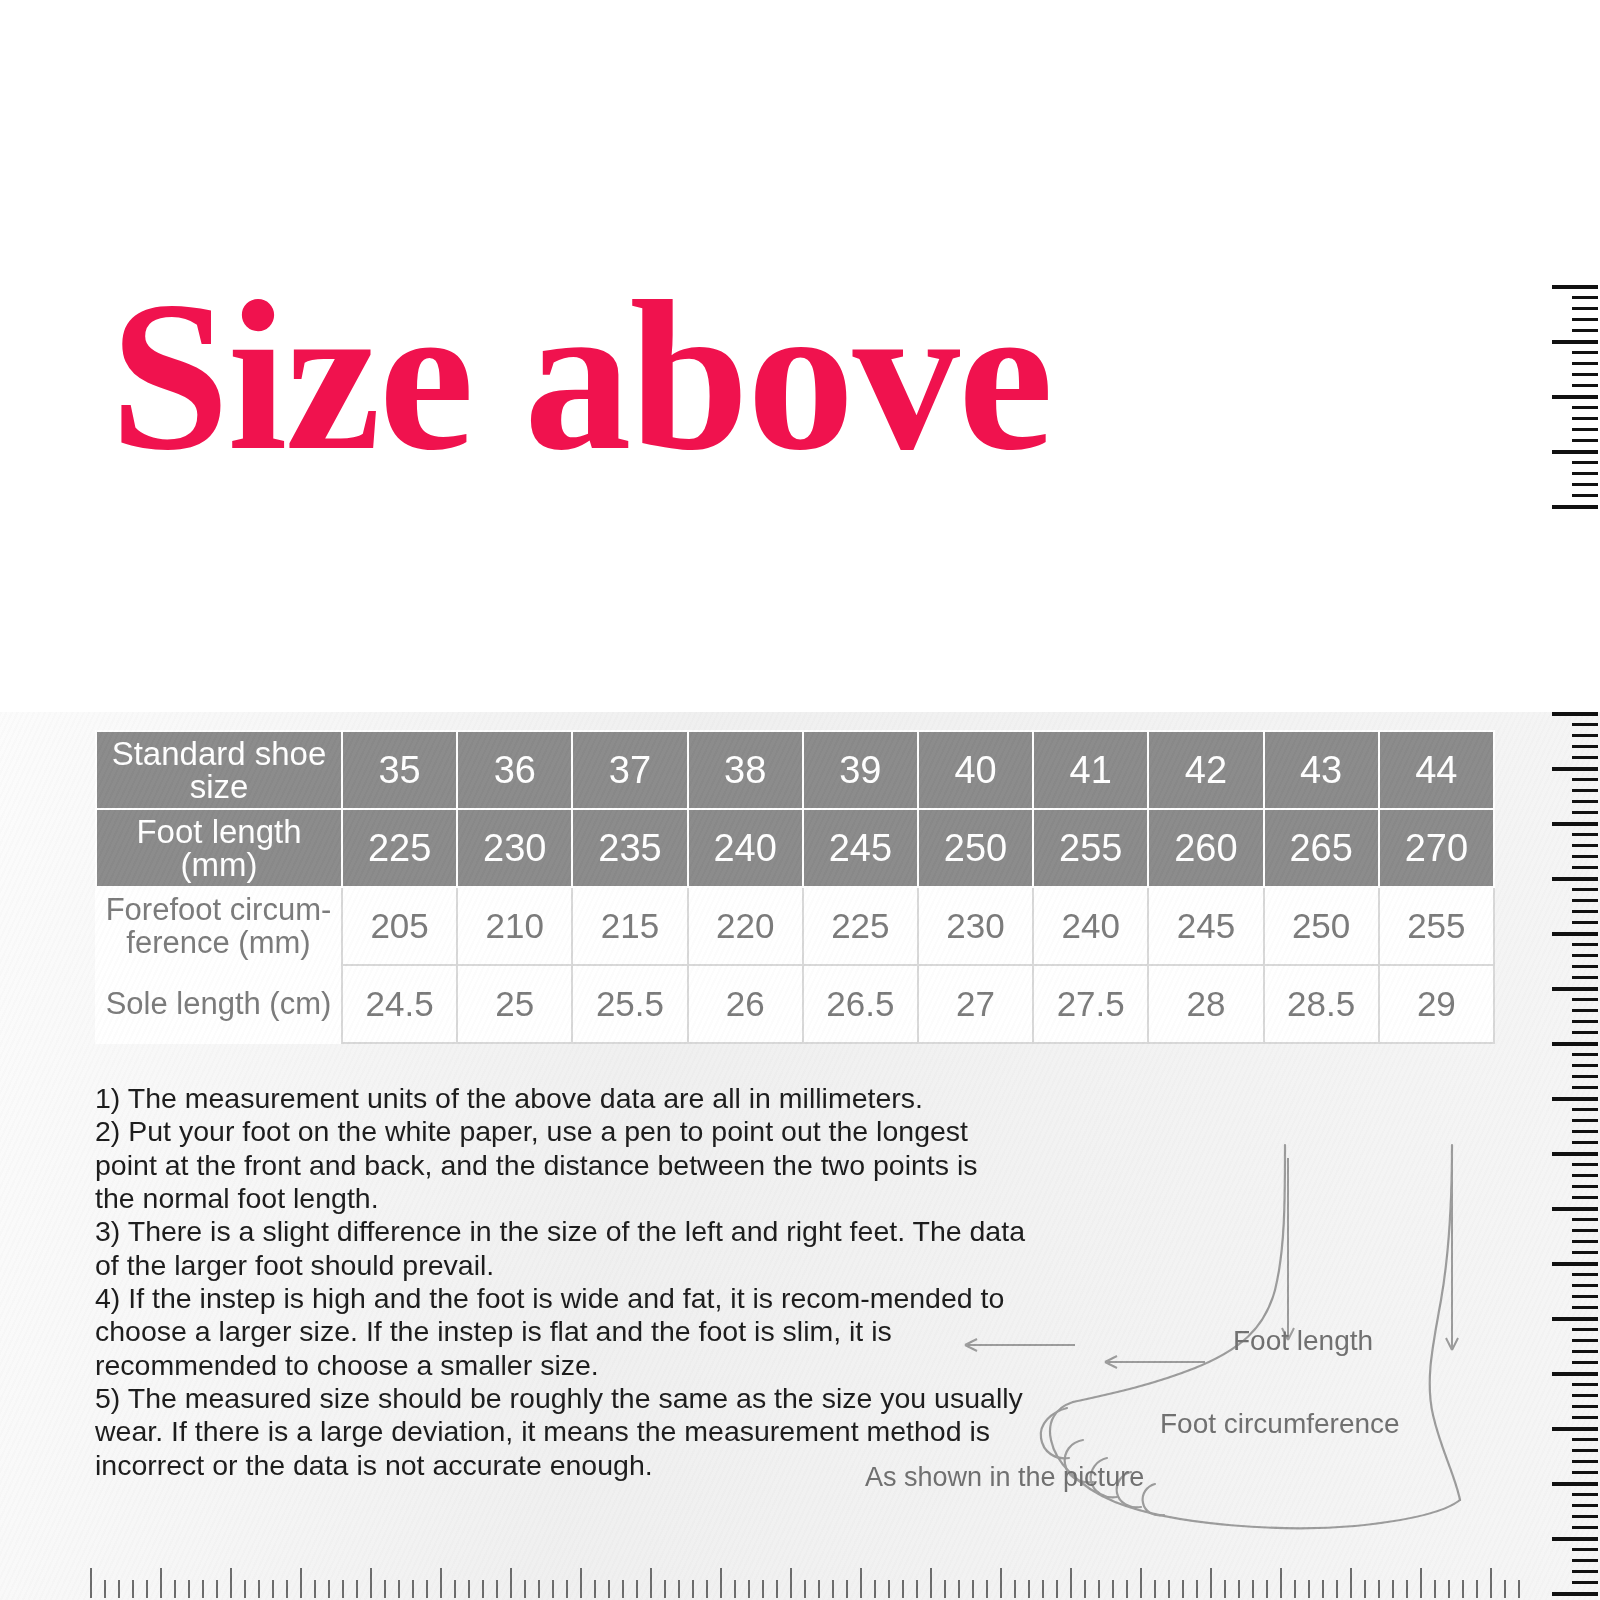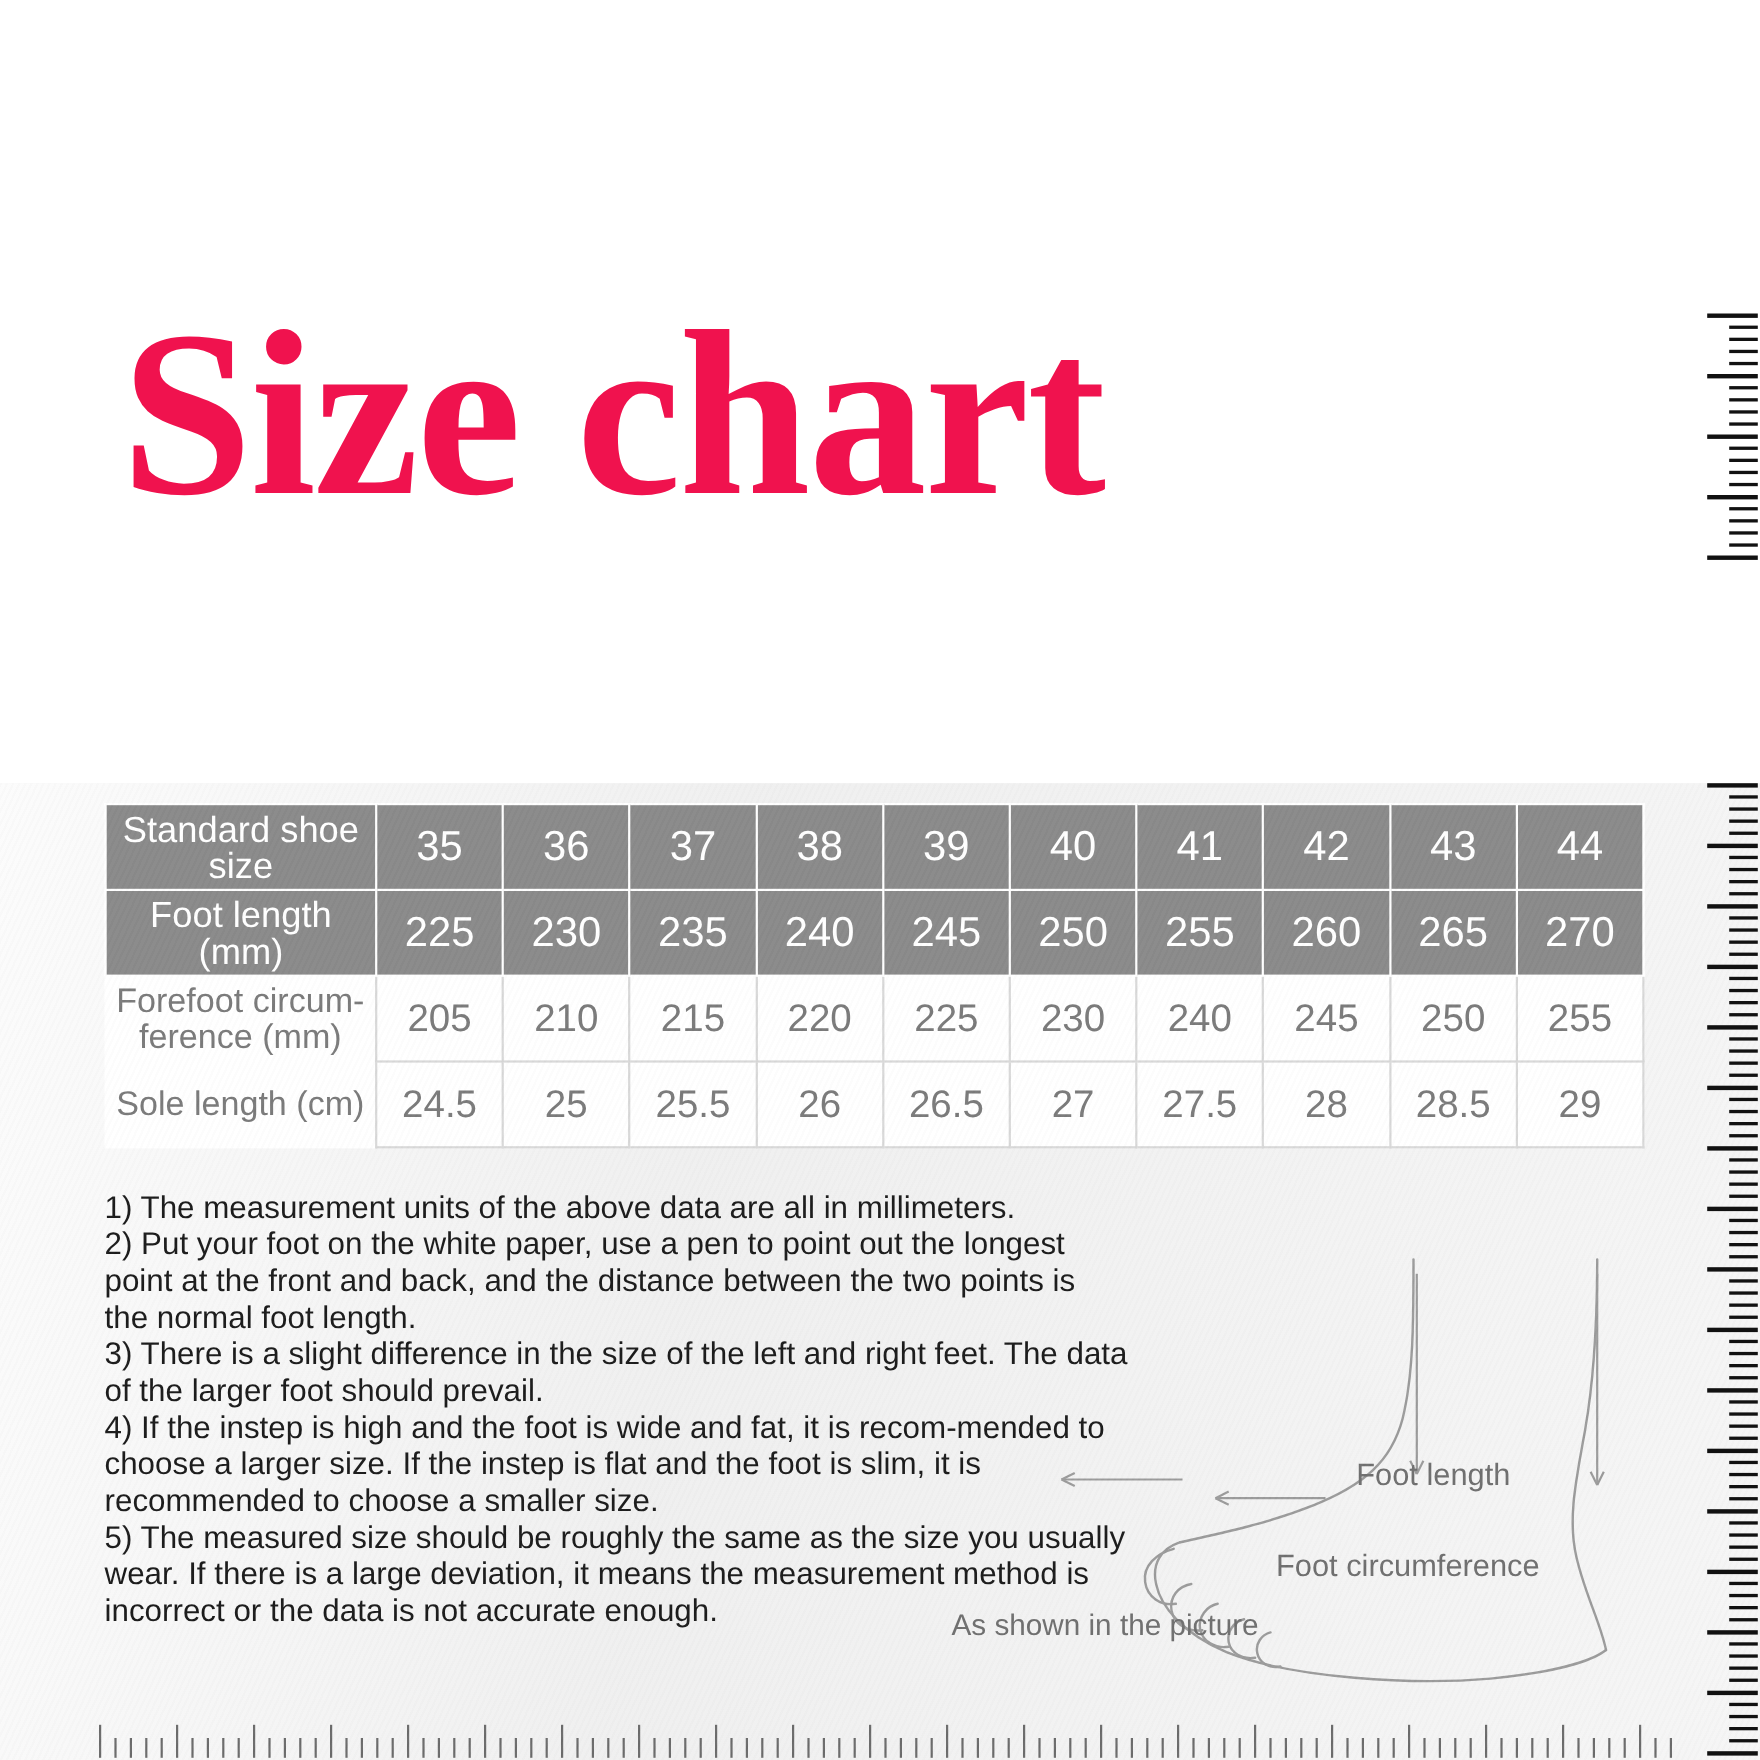--- a/index.html
+++ b/index.html
@@ -177,21 +177,21 @@
     top: 322px;
     font-size: 27px;
     color: #6f6f6f;
     white-space: nowrap;
   }
 </style>
 </head>
 <body>
 
 <div class="title-area">
-  <div class="title-text">Size chart</div>
+  <div class="title-text">Size above</div>
 </div>
 
 <div class="paper">
 
   <table class="size-table">
     <tbody>
       <tr class="dark">
         <td class="rowhead">Standard shoe size</td>
         <td>35</td>
         <td>36</td>

